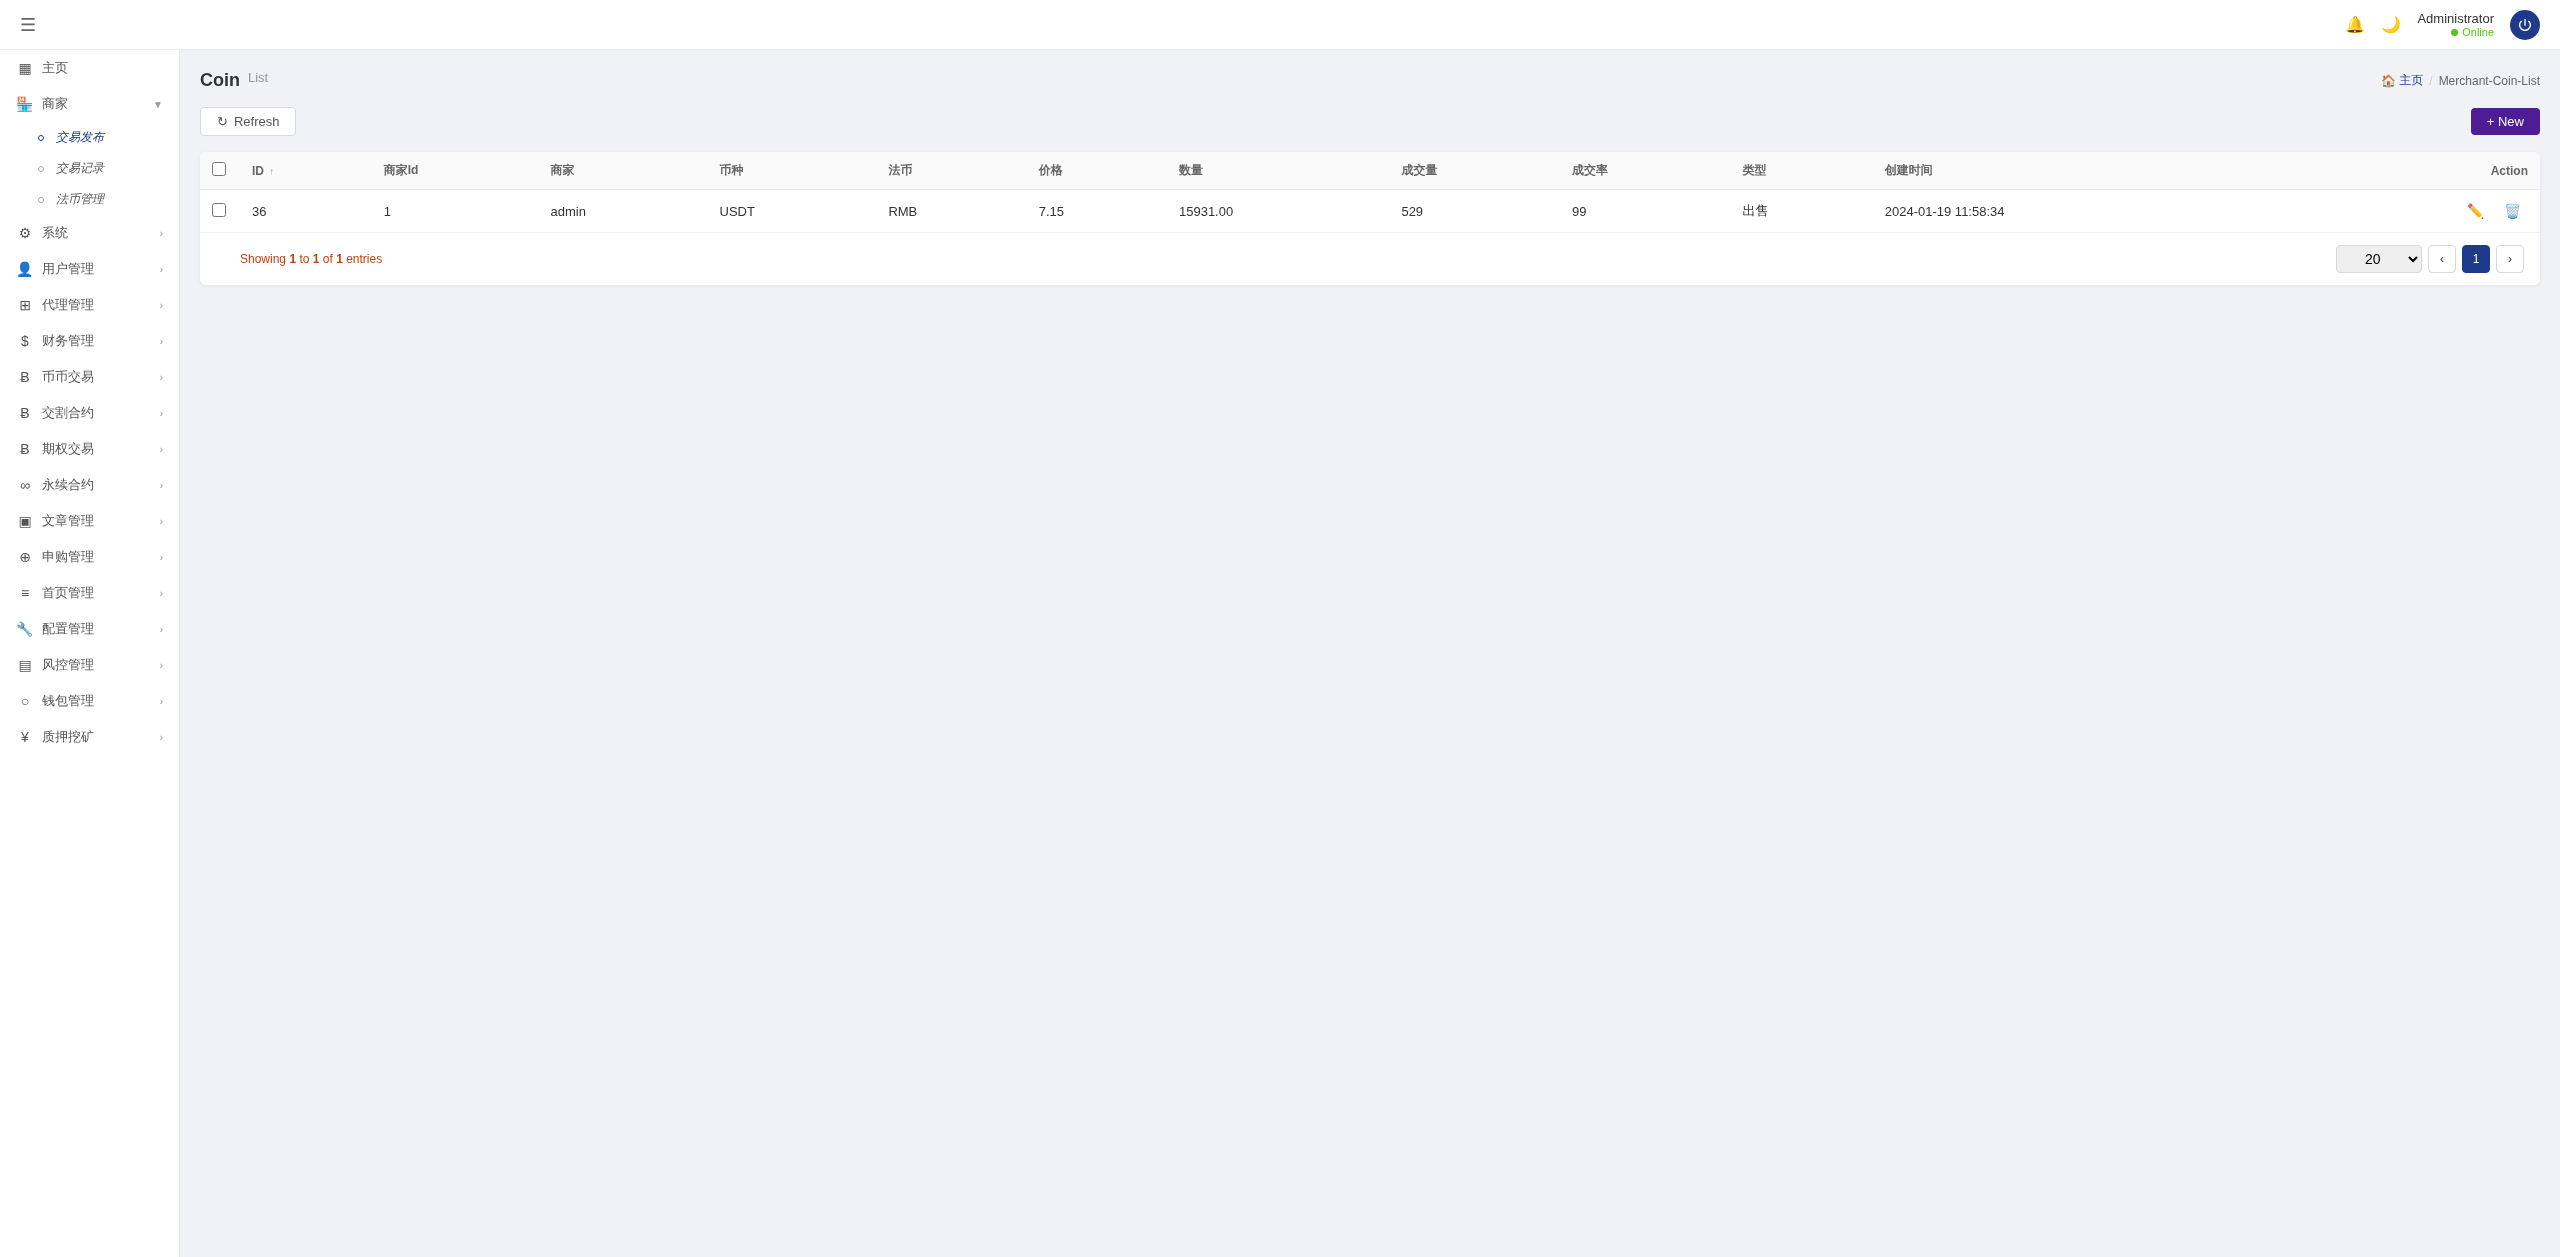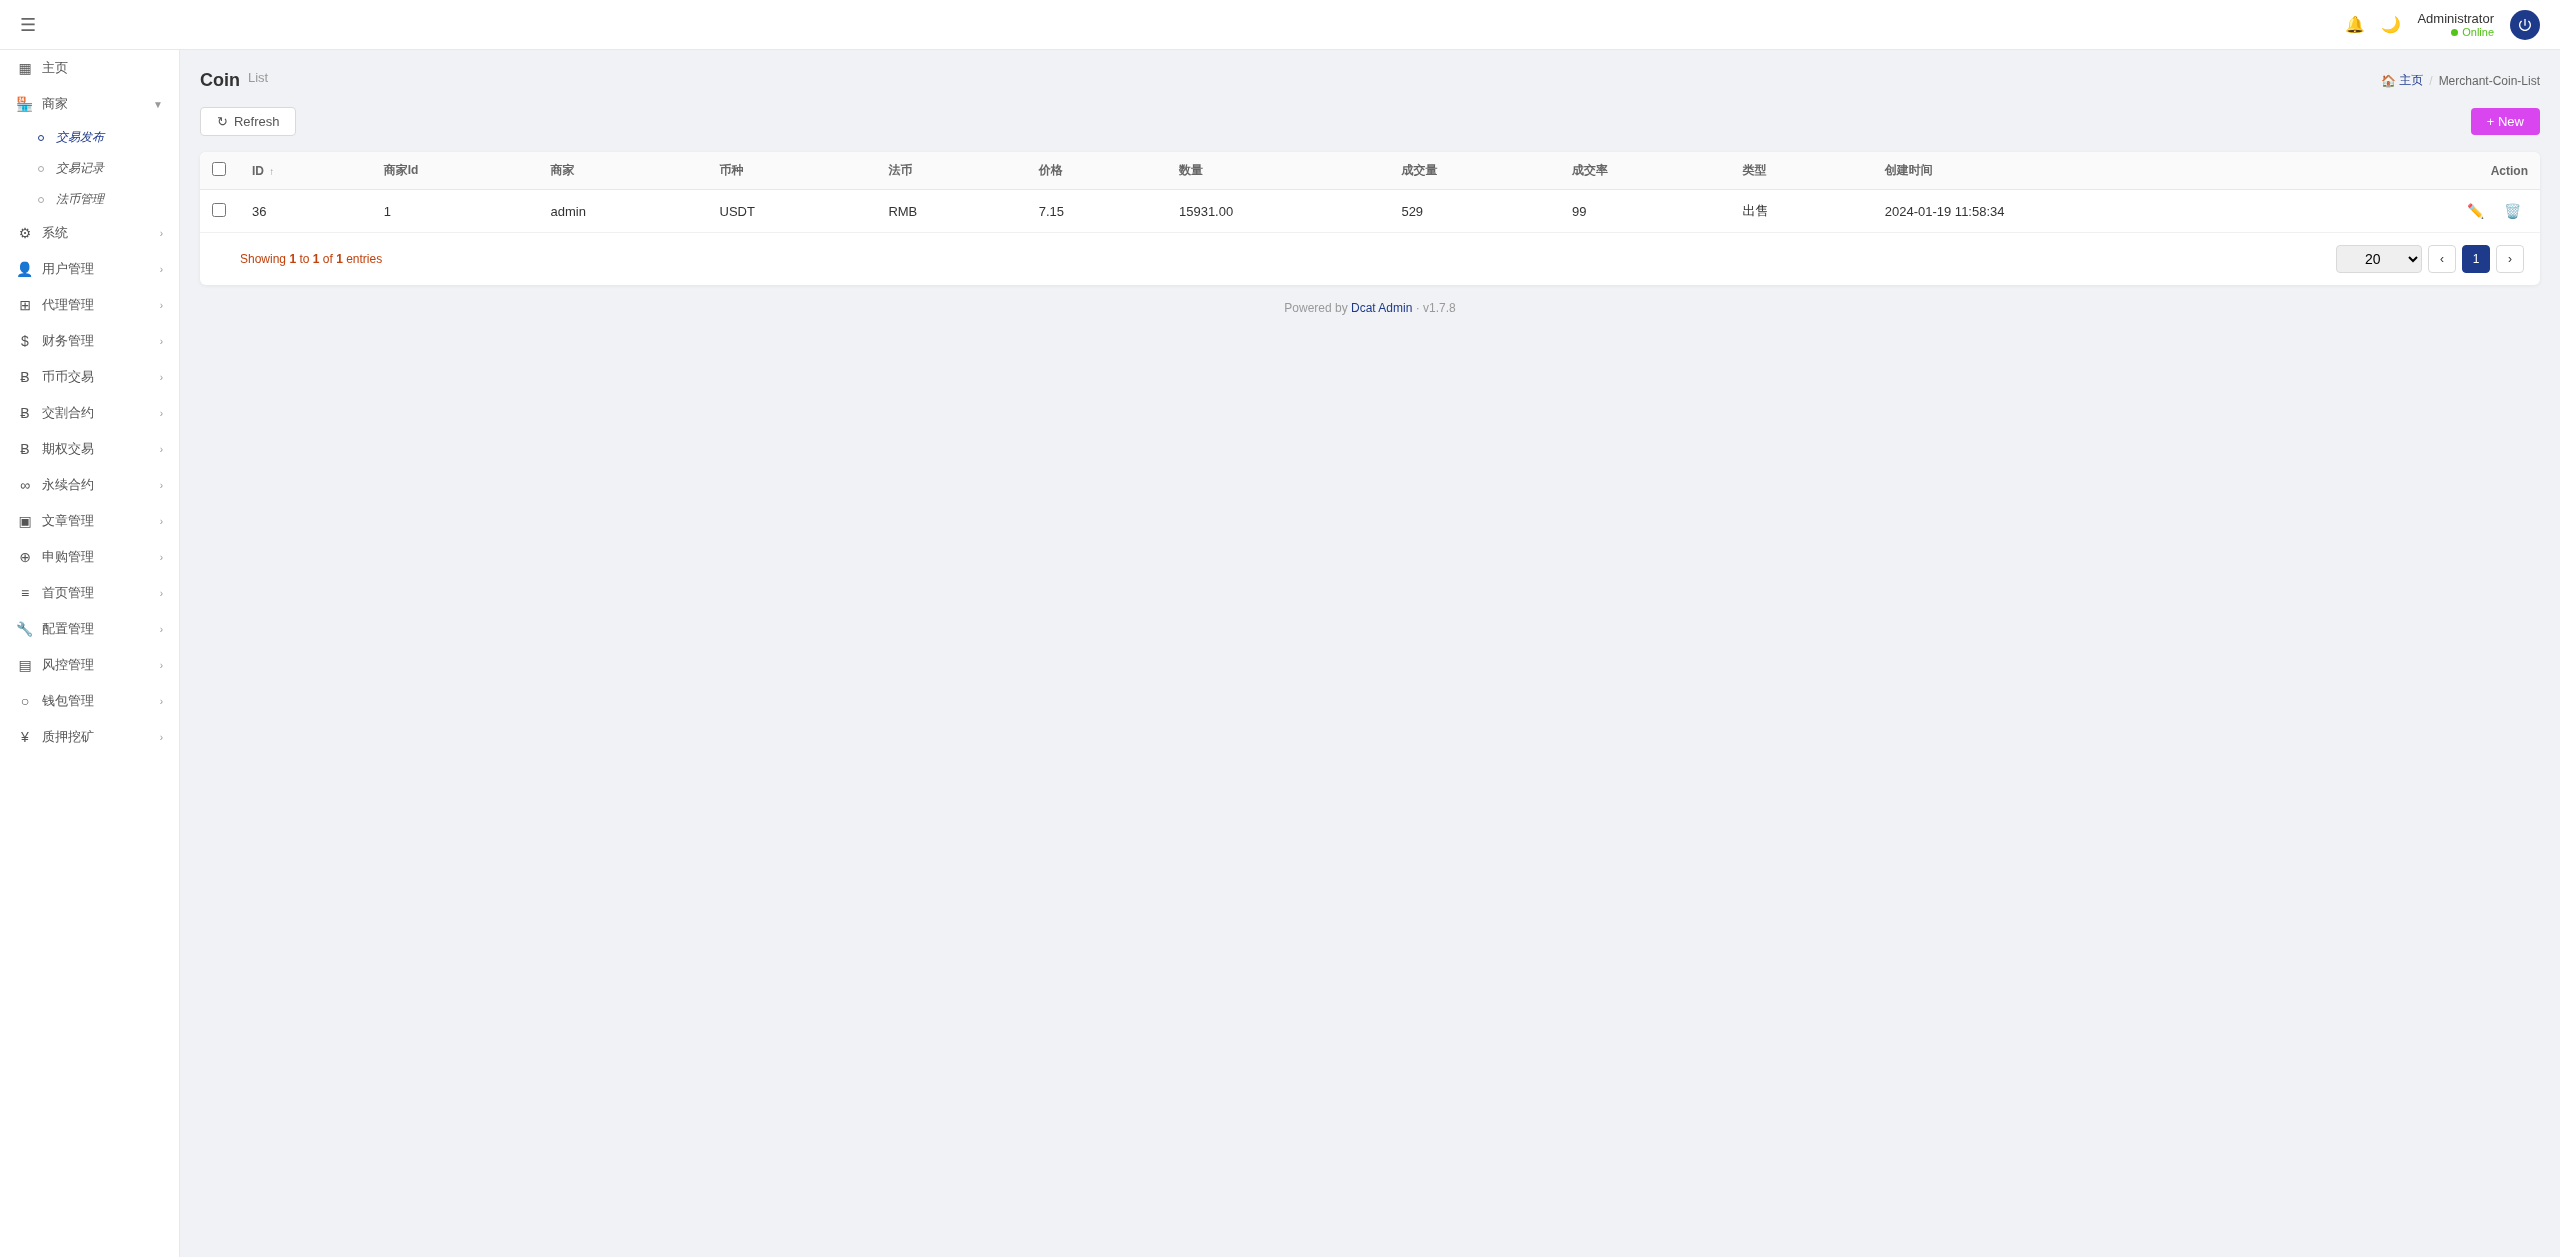--- a/index.html
+++ b/index.html
@@ -47,21 +47,21 @@
     .page-subtitle { font-size: 13px; color: #999; }
     .breadcrumb { display: flex; align-items: center; gap: 6px; font-size: 12px; color: #666; }
     .breadcrumb-home { color: #1e3a8a; cursor: pointer; display: flex; align-items: center; gap: 3px; }
     .breadcrumb-sep { color: #ccc; }
     .breadcrumb-current { color: #666; }
 
     
     .toolbar { display: flex; align-items: center; justify-content: space-between; margin-bottom: 16px; }
     .toolbar-left { display: flex; gap: 8px; }
     .btn-refresh { display: flex; align-items: center; gap: 6px; padding: 6px 16px; background: #fff; border: 1px solid #d9d9d9; border-radius: 4px; cursor: pointer; font-size: 13px; color: #555; }
-    .btn-new { display: flex; align-items: flex-end; gap: 6px; padding: 6px 16px; background: #d946ef; border: none; border-radius: 4px; cursor: pointer; font-size: 13px; color: #fff; }
+    .btn-new { display: flex; align-items: flex-end; gap: 6px; padding: 6px 16px; background: #4c1d95; border: none; border-radius: 4px; cursor: pointer; font-size: 13px; color: #fff; }
 
     
     .table-container { background: #fff; border-radius: 6px; overflow: hidden; box-shadow: 0 1px 4px rgba(0,0,0,0.06); }
     table { width: 100%; border-collapse: collapse; }
     thead { background: #fafafa; }
     th { padding: 10px 12px; text-align: left; font-size: 12px; font-weight: 600; color: #666; border-bottom: 1px solid #e8e8e8; white-space: nowrap; }
     td { padding: 10px 12px; font-size: 13px; color: #333; border-bottom: 1px solid #f0f0f0; }
     .col-checkbox { width: 40px; }
     .col-action { text-align: right; }
 
@@ -356,19 +356,14 @@
           <div class="page-btn active">
             <span>1</span>
           </div>
           <div class="page-btn">
             <span>›</span>
           </div>
         </div>
       </div>
     </div>
 
-    <div class="page-footer">
-      <span>Powered by </span>
-      <a class="footer-link">Dcat Admin</a>
-      <span> · v1.7.8</span>
-    </div>
   </div>
 </div>
 
 </body></html>

